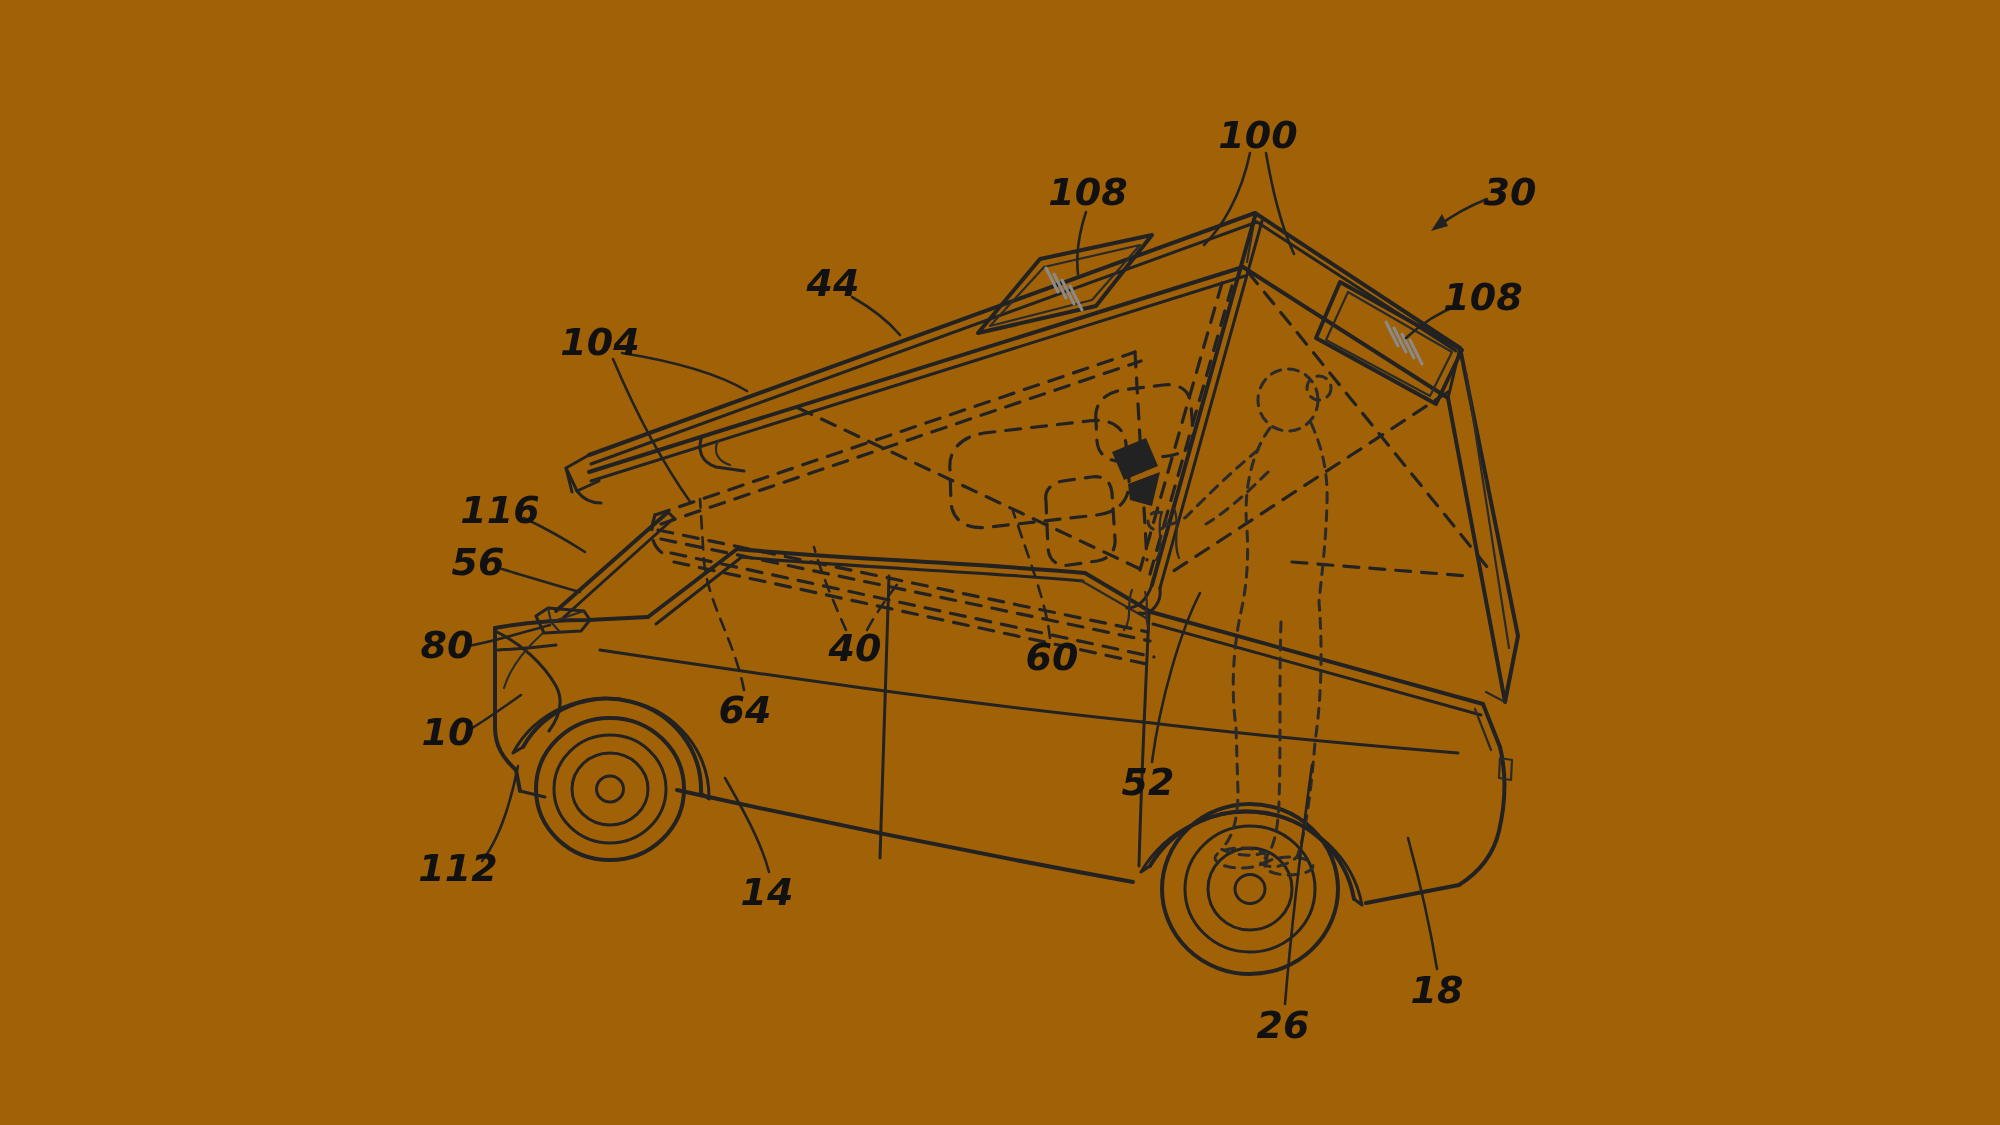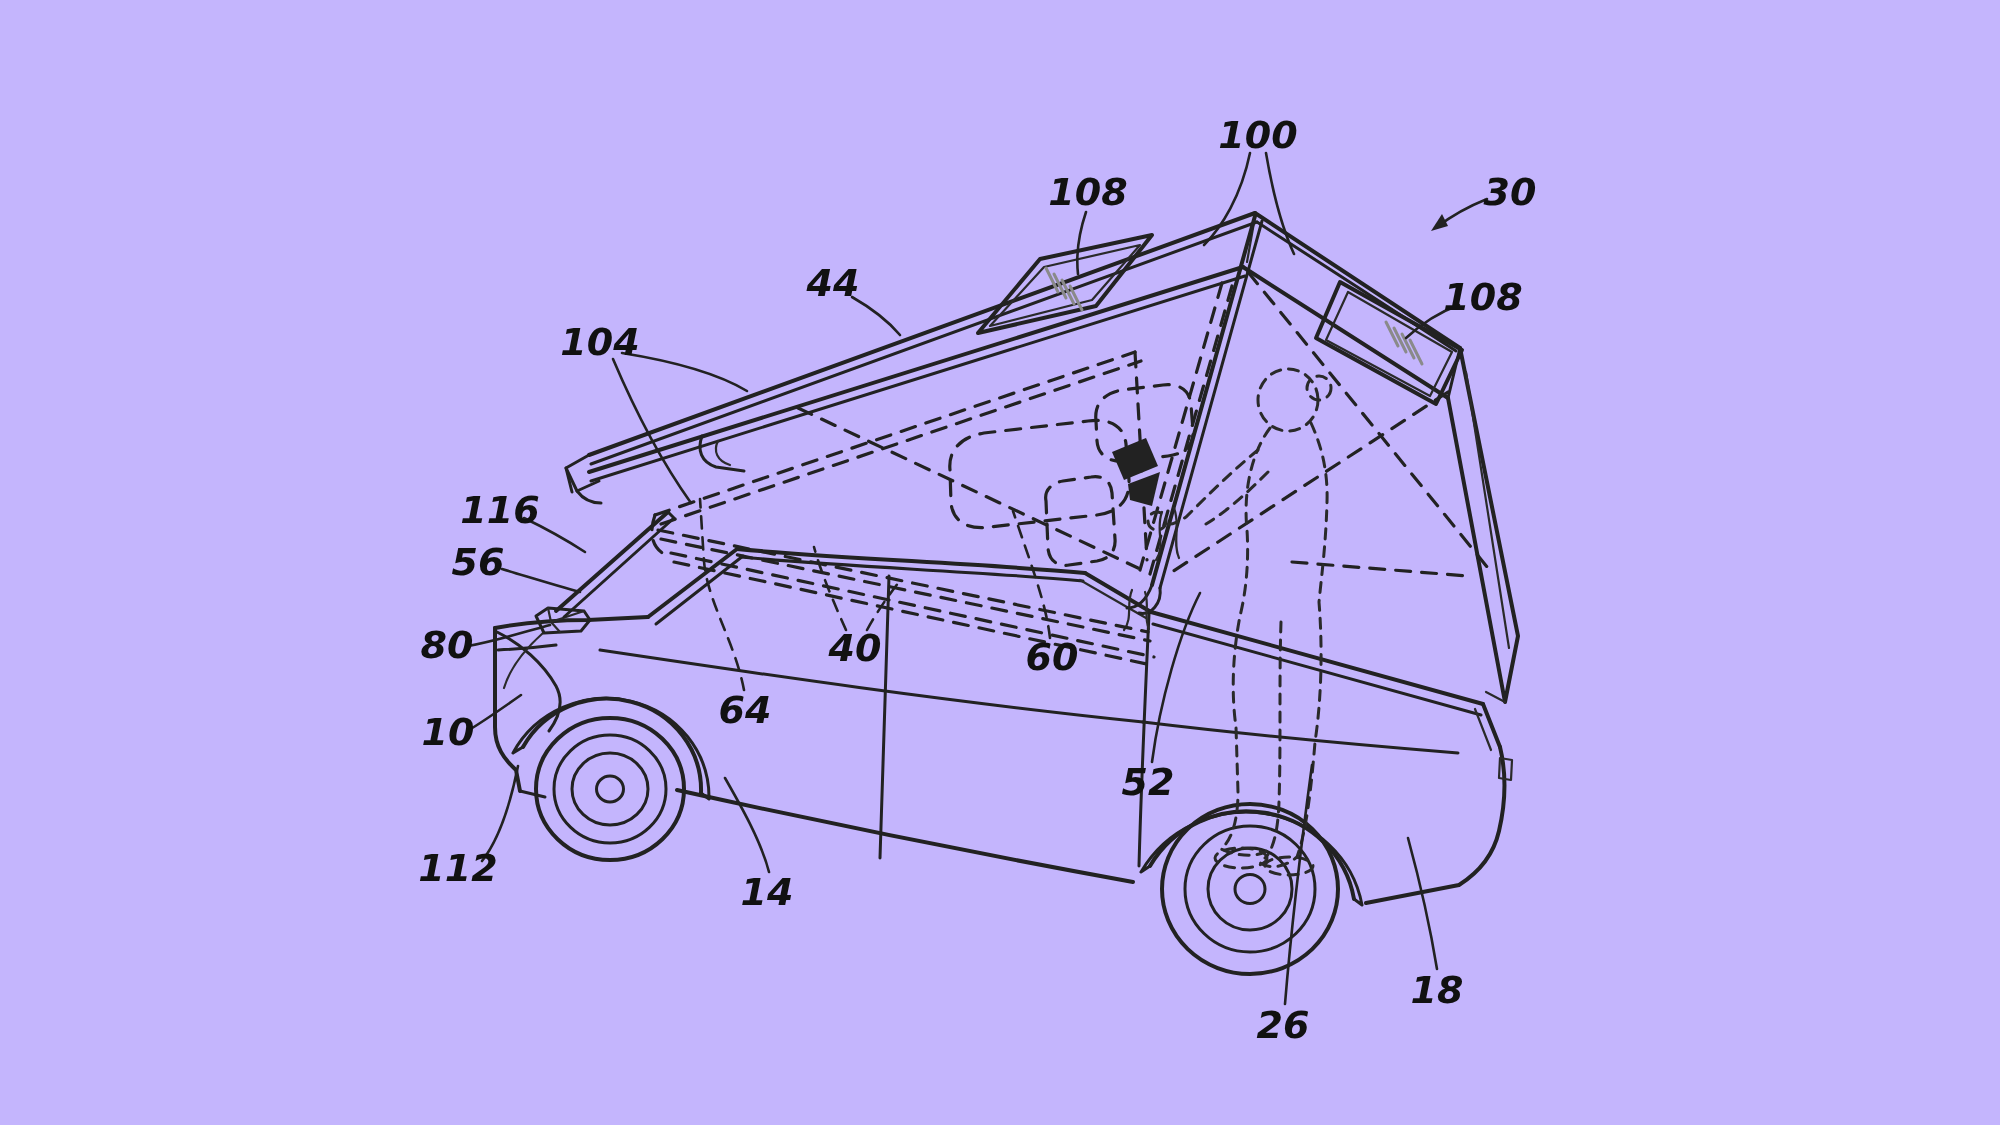--- a/index.html
+++ b/index.html
@@ -1,19 +1,19 @@
 <!DOCTYPE html>
 <html><head>
 <meta charset="utf-8">
 <style>
   html,body{margin:0;padding:0;background:#ffffff;}
   .stage{
     position:relative;
     width:2000px;height:1125px;
-    background:#c4b5fd;
+    background:#a16207;
     overflow:hidden;
     font-family:"DejaVu Sans", sans-serif;
   }
   svg{display:block;width:100%;height:100%;}
   
   .s  {fill:none;stroke:#222;stroke-width:4;stroke-linecap:round;stroke-linejoin:round;}
   .s2 {fill:none;stroke:#222;stroke-width:3;stroke-linecap:round;stroke-linejoin:round;}
   .thin{fill:none;stroke:#2a2a2a;stroke-width:2.2;stroke-linecap:round;stroke-linejoin:round;}
   .d  {fill:none;stroke:#222;stroke-width:3.2;stroke-linecap:round;stroke-dasharray:15 11;}
   .dp {fill:none;stroke:#2a2a2a;stroke-width:3;stroke-linecap:round;stroke-dasharray:10 8;}

